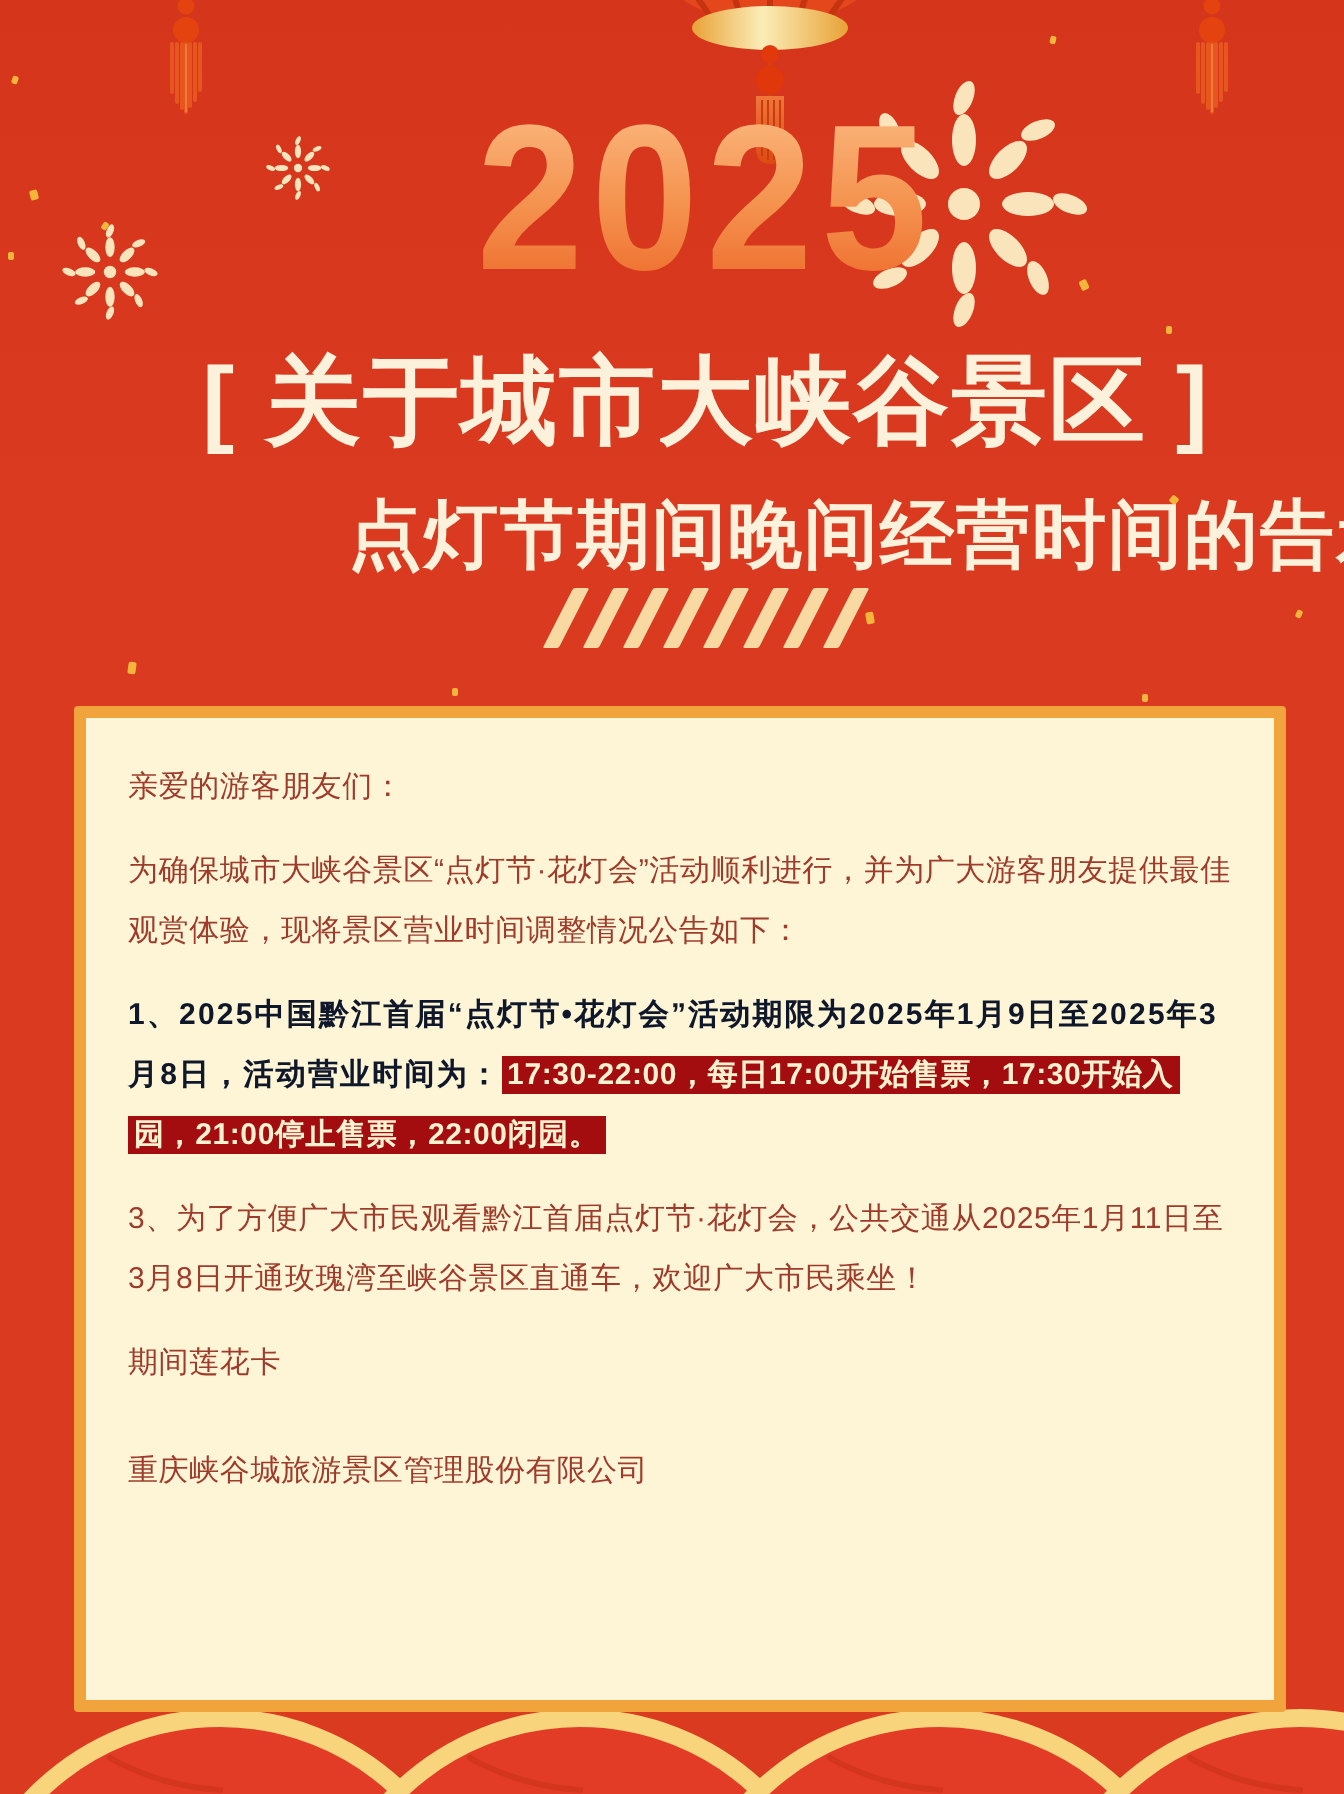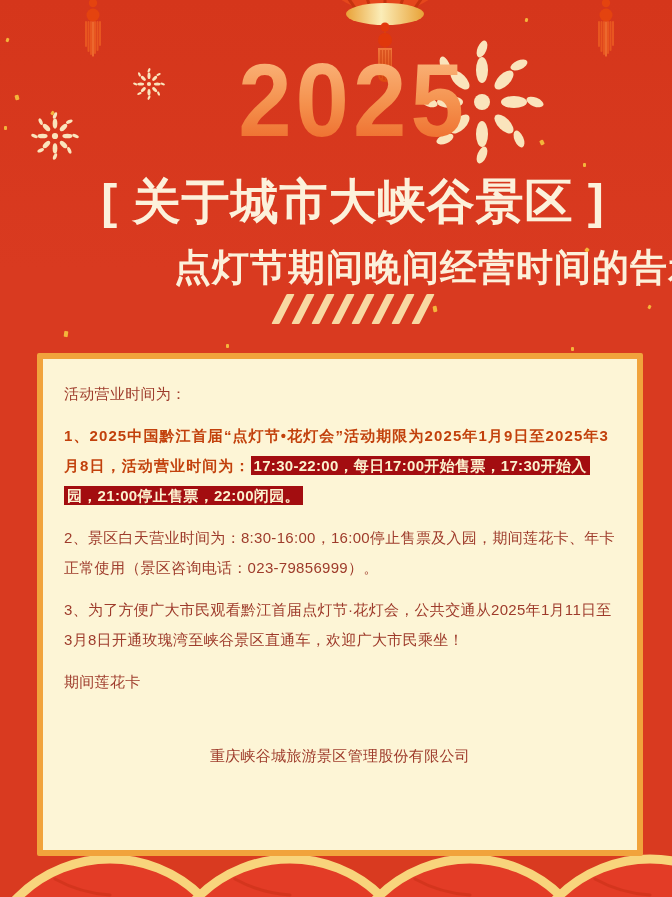--- a/index.html
+++ b/index.html
@@ -38,26 +38,26 @@
   }
   .slash-bar{width:8px;height:30px;background:#F8D9A2;transform:skewX(-27deg);border-radius:1px;}
   
   .card{
     position:absolute;left:37px;top:353px;width:606px;height:503px;
     box-sizing:border-box;background:#FDF5D6;border:6px solid #F1A33C;border-radius:2px;
     padding:20px 21px 0 21px;color:#9E3B2B;font-size:15px;line-height:30px;
     letter-spacing:.3px;
   }
   .card p{margin:0 0 12px 0;}
-  .bold-item{font-weight:bold;color:#c2410c;letter-spacing:1.1px;}
+  .bold-item{font-weight:bold;color:#0f172a;letter-spacing:1.1px;}
   .hl{
     background:#A30D10;color:#FCF2CF;font-weight:bold;padding:1px 3px;
     -webkit-box-decoration-break:clone;box-decoration-break:clone;
   }
-  .sign{ text-align:center;line-height:30px;margin-top:44px;}
+  .sign{ text-align:left;line-height:30px;margin-top:24px;}
   
   .bottom-lanterns{position:absolute;left:0;bottom:0;width:672px;height:58px;}
 </style>
 </head>
 <body>
 
 <div class="poster">
 
   <svg width="0" height="0" style="position:absolute" aria-hidden="true">
     <defs>
@@ -185,23 +185,23 @@
       <circle cx="290" cy="150" r="130" fill="#E33C26" stroke="#F8D47C" stroke-width="9"></circle>
       <path d="M235,40 q25,14 55,16" stroke="#C92F15" stroke-width="3" fill="none" opacity=".55" stroke-linecap="round"></path>
       <circle cx="470" cy="150" r="130" fill="#E33C26" stroke="#F8D47C" stroke-width="9"></circle>
       <path d="M415,40 q25,14 55,16" stroke="#C92F15" stroke-width="3" fill="none" opacity=".55" stroke-linecap="round"></path>
       <circle cx="650" cy="150" r="130" fill="#E33C26" stroke="#F8D47C" stroke-width="9"></circle>
       <path d="M595,40 q25,14 55,16" stroke="#C92F15" stroke-width="3" fill="none" opacity=".55" stroke-linecap="round"></path>
     </g>
   </svg>
 
   <div class="card">
-    <p>活动营业时间为：</p>
+    <p>亲爱的游客朋友们：</p>
+    <p>为确保城市大峡谷景区“点灯节·花灯会”活动顺利进行，并为广大游客朋友提供最佳观赏体验，现将景区营业时间调整情况公告如下：</p>
     <p><span class="bold-item">1、2025中国黔江首届“点灯节•花灯会”活动期限为2025年1月9日至2025年3月8日，活动营业时间为：</span><span class="hl">17:30-22:00，每日17:00开始售票，17:30开始入园，21:00停止售票，22:00闭园。</span></p>
-    <p>2、景区白天营业时间为：8:30-16:00，16:00停止售票及入园，期间莲花卡、年卡正常使用（景区咨询电话：023-79856999）。</p>
     <p>3、为了方便广大市民观看黔江首届点灯节·花灯会，公共交通从2025年1月11日至3月8日开通玫瑰湾至峡谷景区直通车，欢迎广大市民乘坐！</p>
     <p>期间莲花卡</p>
     <div class="sign">
       <div>重庆峡谷城旅游景区管理股份有限公司</div>
     </div>
   </div>
 
 </div>
 
 </body></html>

